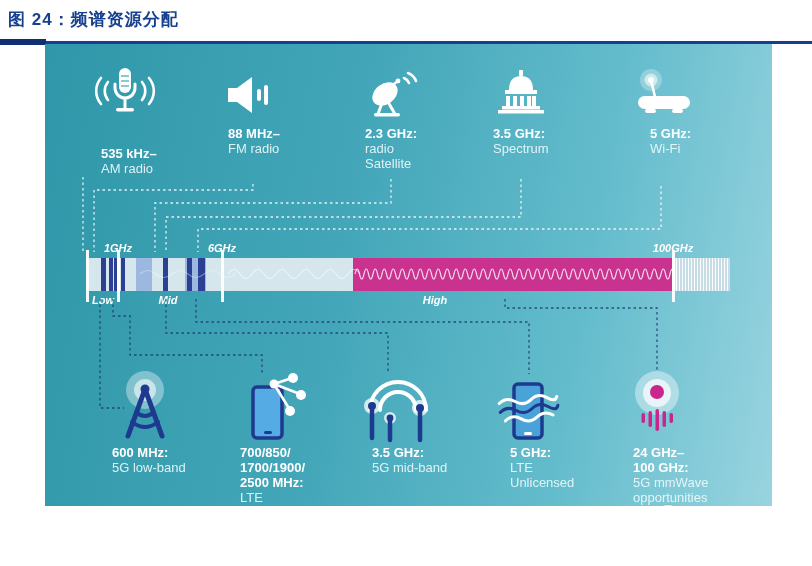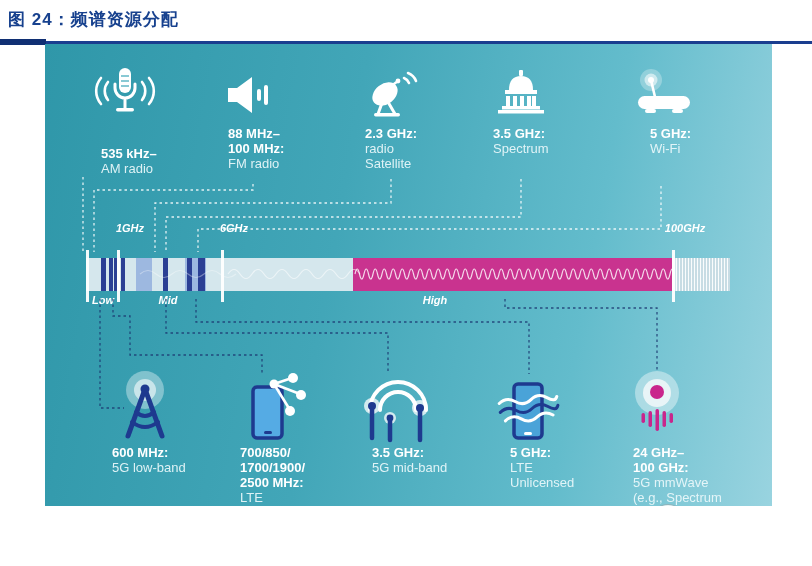--- a/index.html
+++ b/index.html
@@ -17,22 +17,22 @@
   .cap{position:absolute;width:150px;color:#ffffff;font:700 13px/15px "Liberation Sans",sans-serif;}
   .cap .reg{font-weight:400;color:rgba(236,249,251,.92);}
   .icon{position:absolute;}
   svg{display:block;overflow:visible;}
   
   .bar-base{position:absolute;left:86px;top:258px;width:644px;height:33px;background:#d5e7ed;}
   .bar-high{position:absolute;left:353px;top:258px;width:319px;height:33px;background:#c9338f;}
   .bar-post{position:absolute;left:676px;top:258px;width:54px;height:33px;background:#dcebf0;
         background-image:repeating-linear-gradient(90deg,rgba(255,255,255,.85) 0 1px,rgba(178,205,216,.5) 1px 3px);}
   .tick{position:absolute;top:250px;width:3px;height:52px;background:rgba(255,255,255,.95);}
-  .tick-label{position:absolute;top:222px;transform:translateX(-50%);
-        font:700 italic 11px/13px "Liberation Sans",sans-serif;color:#ffffff;white-space:nowrap;margin-left:12px;}
+  .tick-label{position:absolute;top:242px;transform:translateX(-50%);
+        font:700 italic 11px/13px "Liberation Sans",sans-serif;color:#ffffff;white-space:nowrap;}
   .range-label{position:absolute;top:294px;transform:translateX(-50%);
         font:700 italic 11px/13px "Liberation Sans",sans-serif;color:#ffffff;}
   .stripe{position:absolute;top:258px;height:33px;}
   .overlay{position:absolute;left:0;top:0;width:812px;height:566px;pointer-events:none;}
   
   .watermark{position:absolute;left:652px;top:505px;display:flex;align-items:center;gap:19px;}
   .wm-icon{width:32px;height:32px;border-radius:50%;background:rgba(245,245,245,.92);position:relative;
         box-shadow:0 0 0 1px rgba(160,160,160,.5);}
   .wm-b1{position:absolute;left:5px;top:7px;width:15px;height:12px;border-radius:6px;background:#8d9396;}
   .wm-b2{position:absolute;left:14px;top:13px;width:12px;height:10px;border-radius:5px;background:#b9bec0;}
@@ -120,21 +120,20 @@
       <rect x="36" y="39" width="11" height="4" rx="2" fill="#ffffff"></rect>
     </svg>
   </div>
 
   <div class="cap" style="left:101px;top:126px;margin-top:20px;">
     <div>535 kHz–</div>
     <div class="reg">AM radio</div>
   </div>
   <div class="cap" style="left:228px;top:126px;">
     <div>88 MHz–</div>
-    <div>100 MHz:</div>
     <div class="reg">FM radio</div>
   </div>
   <div class="cap" style="left:365px;top:126px;">
     <div>2.3 GHz:</div>
     <div class="reg">radio</div>
     <div class="reg">Satellite</div>
   </div>
   <div class="cap" style="left:493px;top:126px;">
     <div>3.5 GHz:</div>
     <div class="reg">Spectrum</div>
@@ -262,20 +261,21 @@
   </div>
   <div class="cap" style="left:510px;top:445px;">
     <div>5 GHz:</div>
     <div class="reg">LTE</div>
     <div class="reg">Unlicensed</div>
   </div>
   <div class="cap" style="left:633px;top:445px;">
     <div>24 GHz–</div>
     <div>100 GHz:</div>
     <div class="reg">5G mmWave</div>
+    <div class="reg">opportunities</div>
     <div class="reg">(e.g., Spectrum</div>
     <div class="reg">Frontier)</div>
   </div>
 
   <svg class="overlay" width="812" height="566" viewBox="0 0 812 566">
     <g fill="none" stroke="rgba(255,255,255,0.85)" stroke-width="1.3" stroke-dasharray="2.5 3">
       <path d="M83 177 V252"></path>
       <path d="M253 184 V190 H94 V252"></path>
       <path d="M391 179 V203 H155 V252"></path>
       <path d="M521 179 V217 H166 V252"></path>

